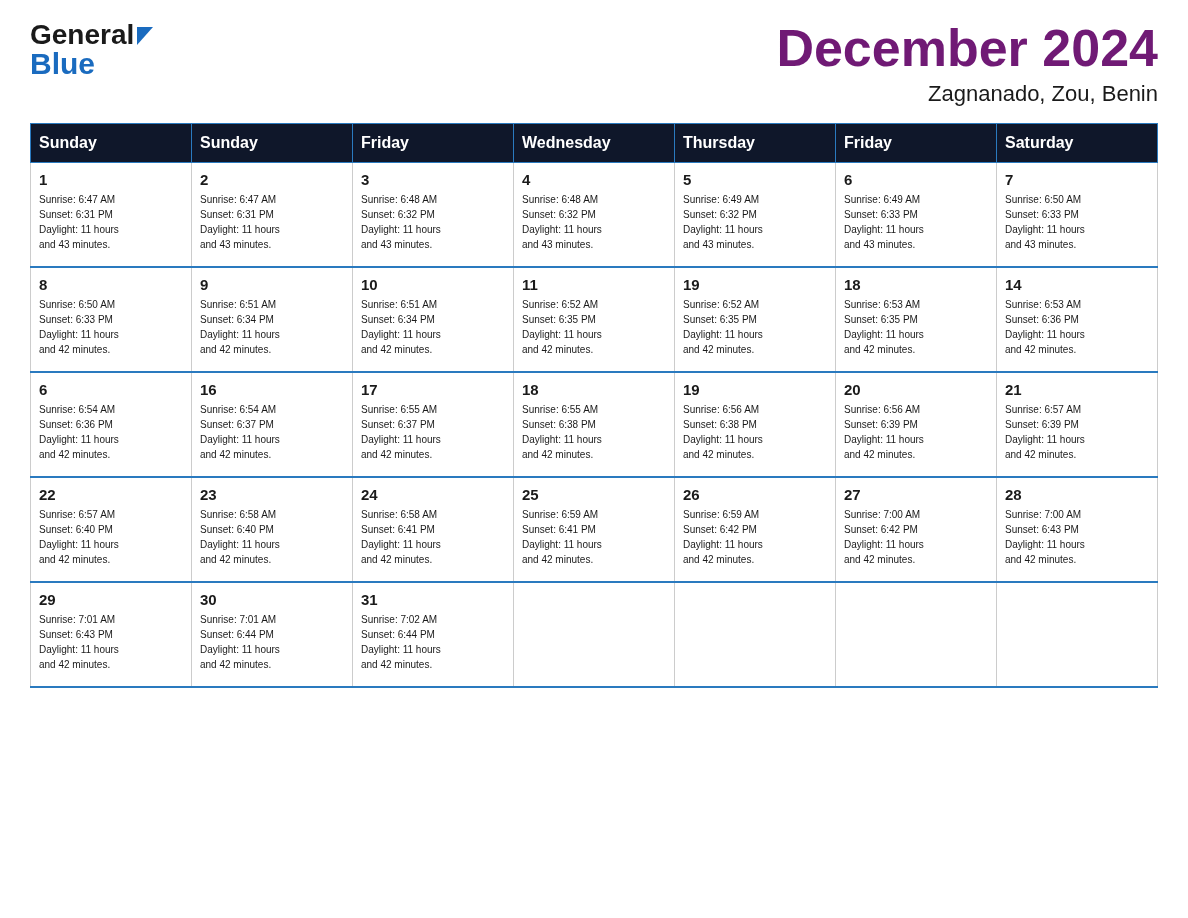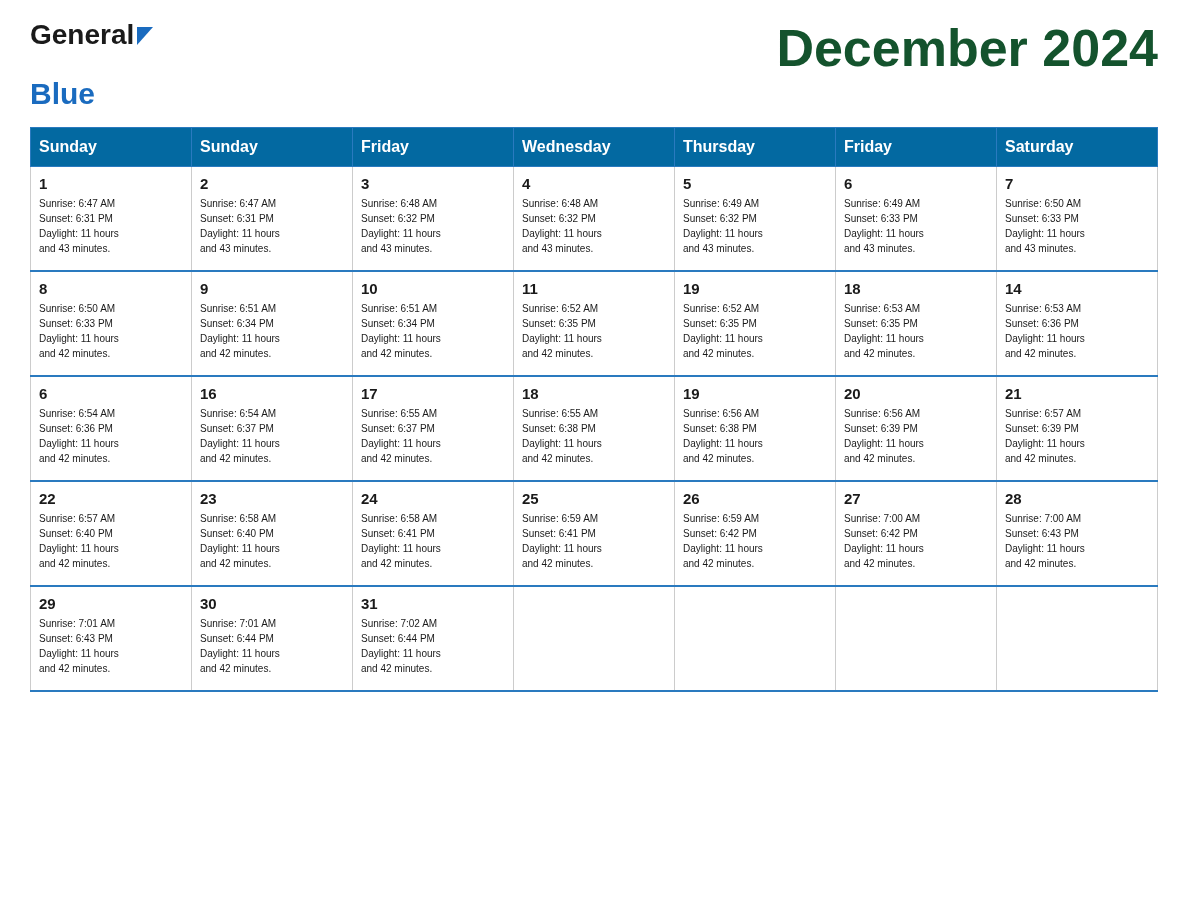--- a/index.html
+++ b/index.html
@@ -13,43 +13,42 @@
     .header-row {
       display: flex;
       justify-content: space-between;
       align-items: flex-start;
       margin-bottom: 16px;
     }
     .logo {
       display: flex;
       flex-direction: column;
       align-items: flex-start;
-      gap: 30px;
     }
     .title-block {
       text-align: right;
     }
     .month-title {
       font-size: 52px;
       font-weight: bold;
-      color: #14532d;
+      color: #701a75;
       line-height: 1.1;
     }
     .location-title {
       font-size: 22px;
       color: #1a1a1a;
       margin-top: 4px;
     }
     .calendar-table {
       width: 100%;
       border-collapse: collapse;
       margin-top: 4px;
     }
     .calendar-table thead tr {
-      background-color: #0369a1;
+      background-color: #0f172a;
     }
     .calendar-table thead th {
       color: #ffffff;
       font-size: 16px;
       font-weight: bold;
       padding: 10px 8px;
       text-align: left;
       border: 1px solid #2a7abf;
     }
     .calendar-table tbody tr {
@@ -89,20 +88,21 @@
       <span style="display:inline-block; margin-left:3px; position:relative; top:2px;">
         <svg width="16" height="18" viewBox="0 0 16 18">
           <polygon points="0,0 16,0 0,18" fill="#1a6bbf"></polygon>
         </svg>
       </span>
     </div>
     <span style="font-size:30px; font-weight:bold; color:#1a6bbf; font-family: Arial, sans-serif; margin-top:-4px;">Blue</span>
   </div>
   <div class="title-block">
     <div class="month-title">December 2024</div>
+    <div class="location-title">Zagnanado, Zou, Benin</div>
   </div>
 </div>
 
 <table class="calendar-table">
   <thead>
     <tr>
     <th>Sunday</th>
         <th>Sunday</th>
         <th>Friday</th>
         <th>Wednesday</th>

